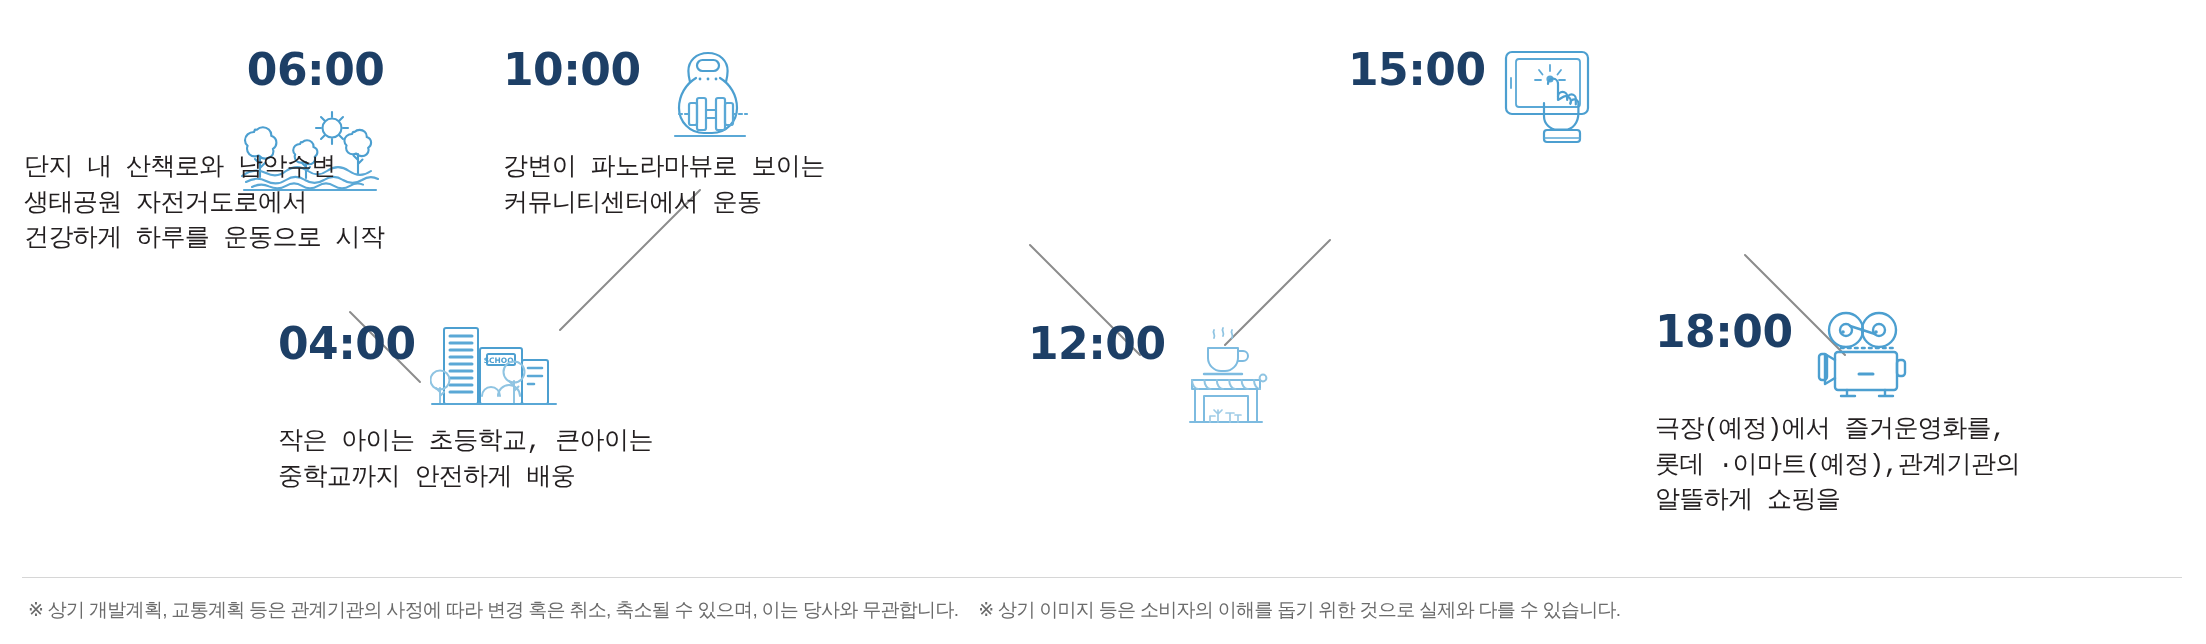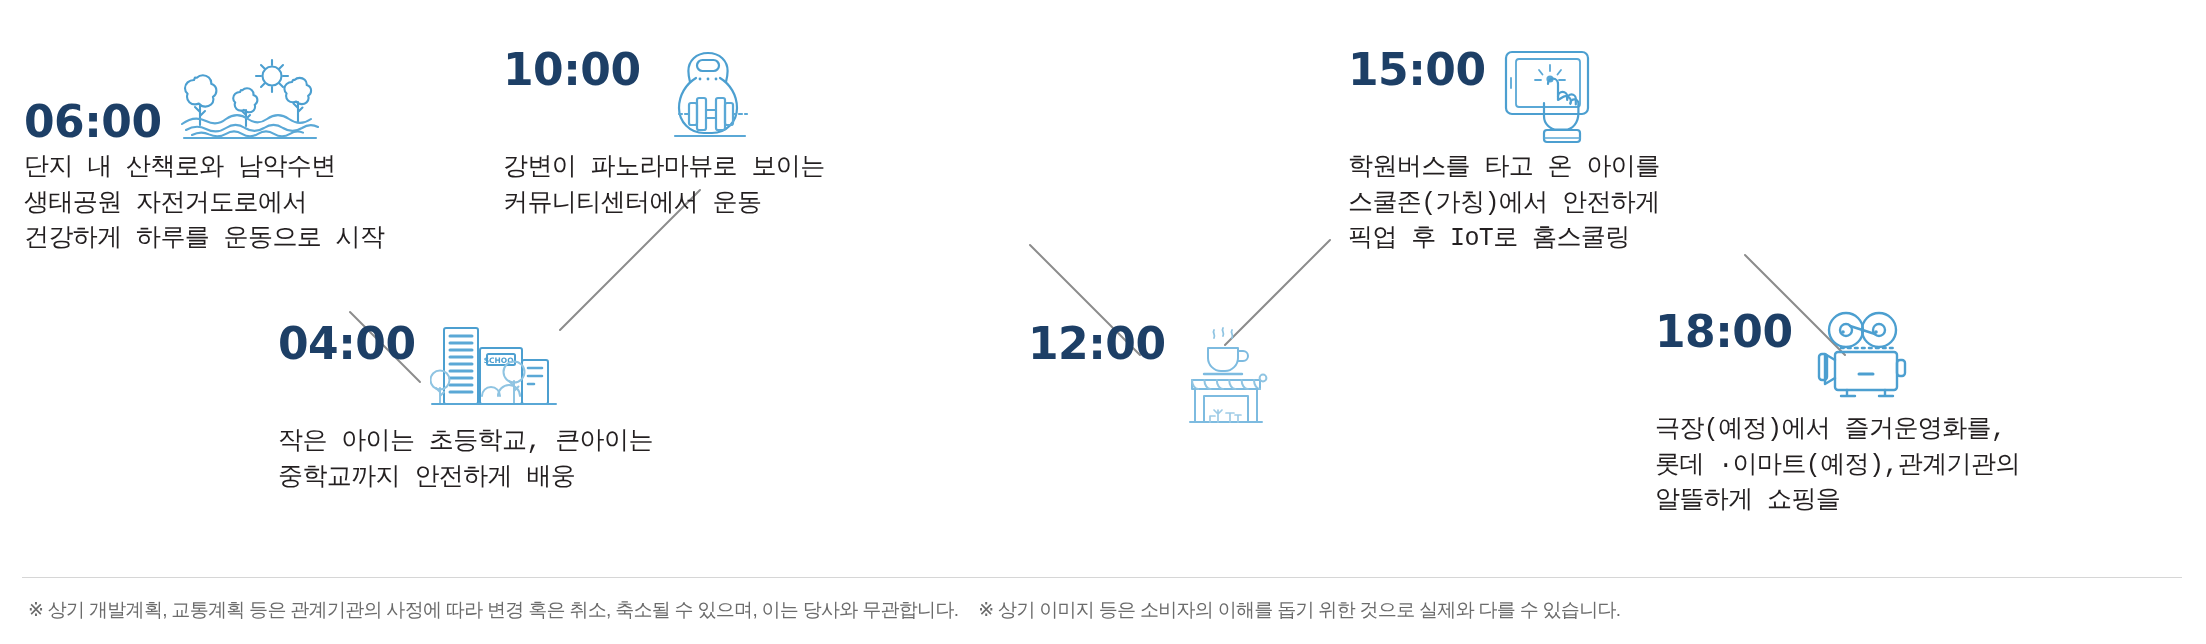--- a/index.html
+++ b/index.html
@@ -62,21 +62,21 @@
     font-family: Liberation Mono, monospace;
     font-size: 25px;
     line-height: 1.42;
     color: #231f20;
     white-space: pre-line;
     letter-spacing: -0.6px;
   }
 
   
   #entry-0600 { left: 24px;   top: 48px;  }
-  #entry-0600 .entry-head { align-items: flex-end; }
+  #entry-0600 .entry-head { align-items: flex-end; flex-direction: column; }
   #entry-0800 { left: 278px;  top: 322px; }
   #entry-1000 { left: 503px;  top: 48px;  }
   #entry-1200 { left: 1028px; top: 322px; }
   #entry-1500 { left: 1348px; top: 48px;  }
   #entry-1800 { left: 1655px; top: 310px; }
 
   
   #entry-0600 .entry-icon { margin-bottom: 4px; }
 
   
@@ -275,23 +275,20 @@
 
           <path d="M48 36c0-3 2.2-5.4 5-5.4s5 2.4 5 5.4v16l5-3c2.6-1.6 6-.7 7.4 2 .8 1.5.8 3.3 0 4.8"></path>
           <path d="M58 48.5c0-2.6 2-4.7 4.6-4.7s4.6 2.1 4.6 4.7v3.4"></path>
           <path d="M67.2 50.8c0-2.4 1.9-4.4 4.3-4.4s4.3 2 4.3 4.4v5.6"></path>
           <path d="M70.4 55.3c0-2.2 1.8-4 4-4s4 1.8 4 4v10c0 9-5.5 16.4-13.6 16.4h-7.5c-7.3 0-13.3-6-13.3-13.5V55"></path>
           <rect x="44" y="82" width="36" height="12" rx="3"></rect>
           <path d="M44 90h36" stroke="#5aa8d6" stroke-width="1.6"></path>
         </svg>
       </span>
     </div>
-    <div class="entry-desc">학원버스를 타고 온 아이를
-스쿨존(가칭)에서 안전하게
-픽업 후 IoT로 홈스쿨링</div>
   </div>
 
   <div class="entry" id="entry-1800">
     <div class="entry-head">
       <span class="time-label">18:00</span>
       <span class="entry-icon">
         <svg width="112" height="92" viewBox="0 0 112 92" fill="none" stroke="#4c9fd0" stroke-width="2.4" stroke-linecap="round" stroke-linejoin="round">
 
           <circle cx="39" cy="20" r="17"></circle>
           <circle cx="72" cy="20" r="17"></circle>

